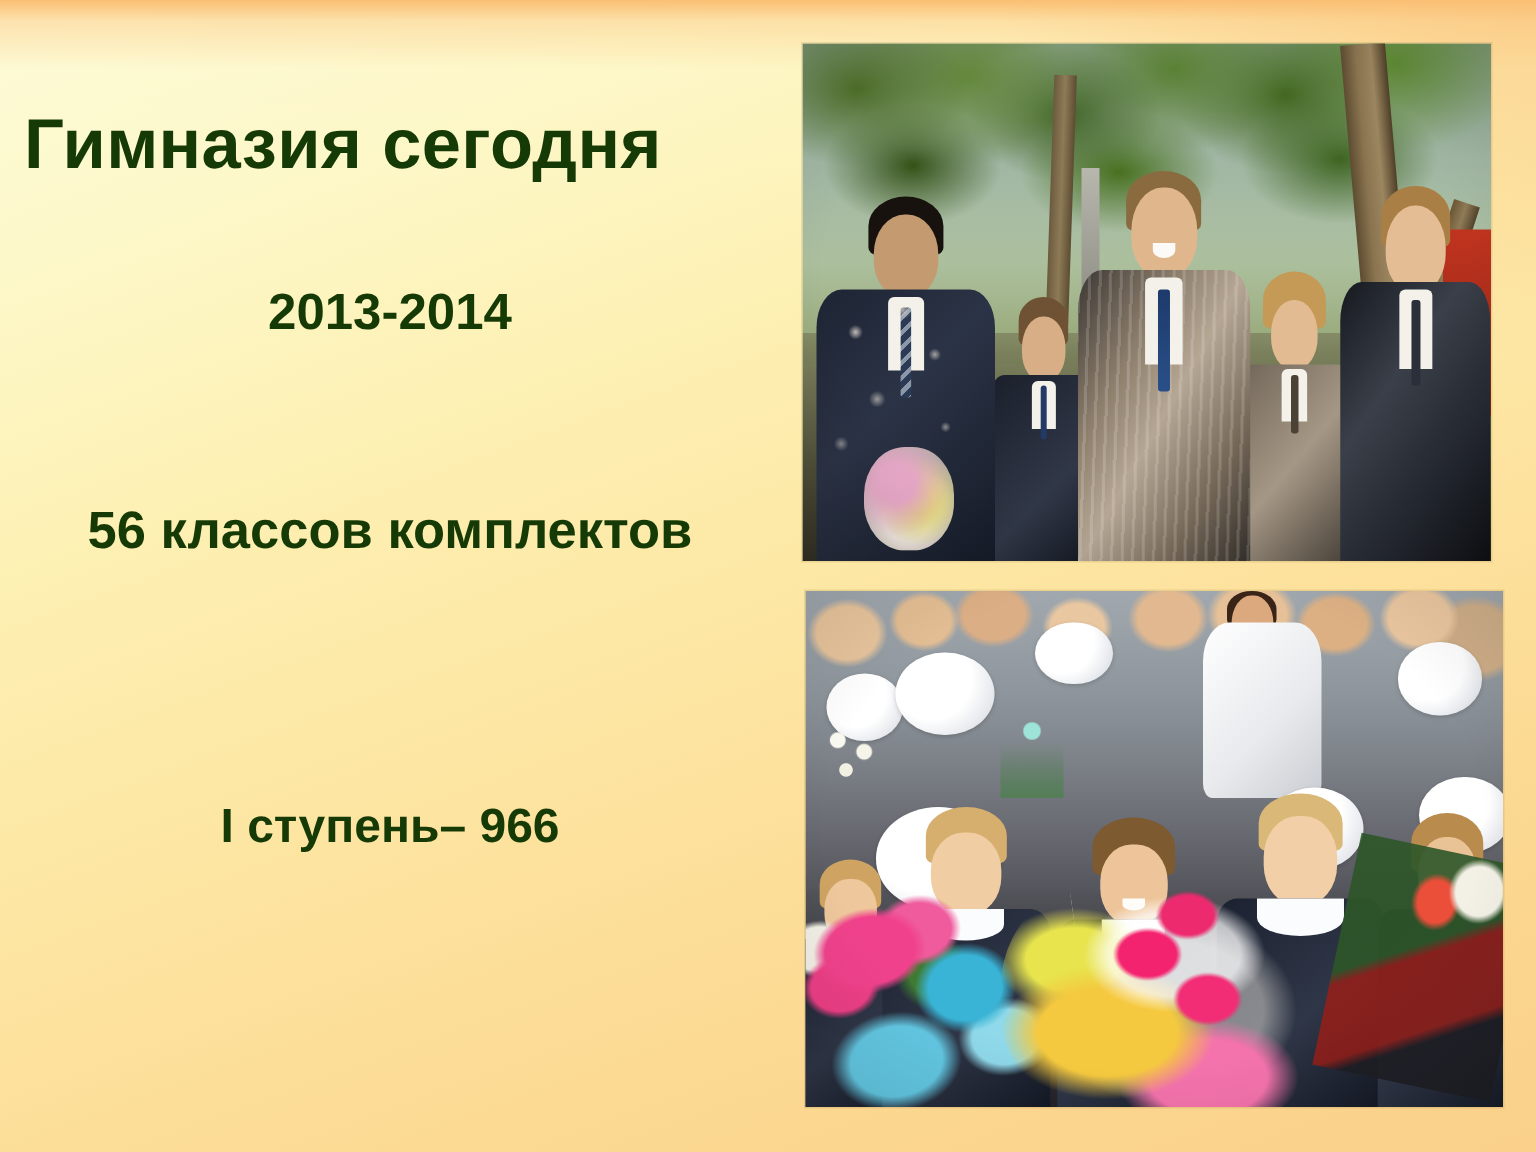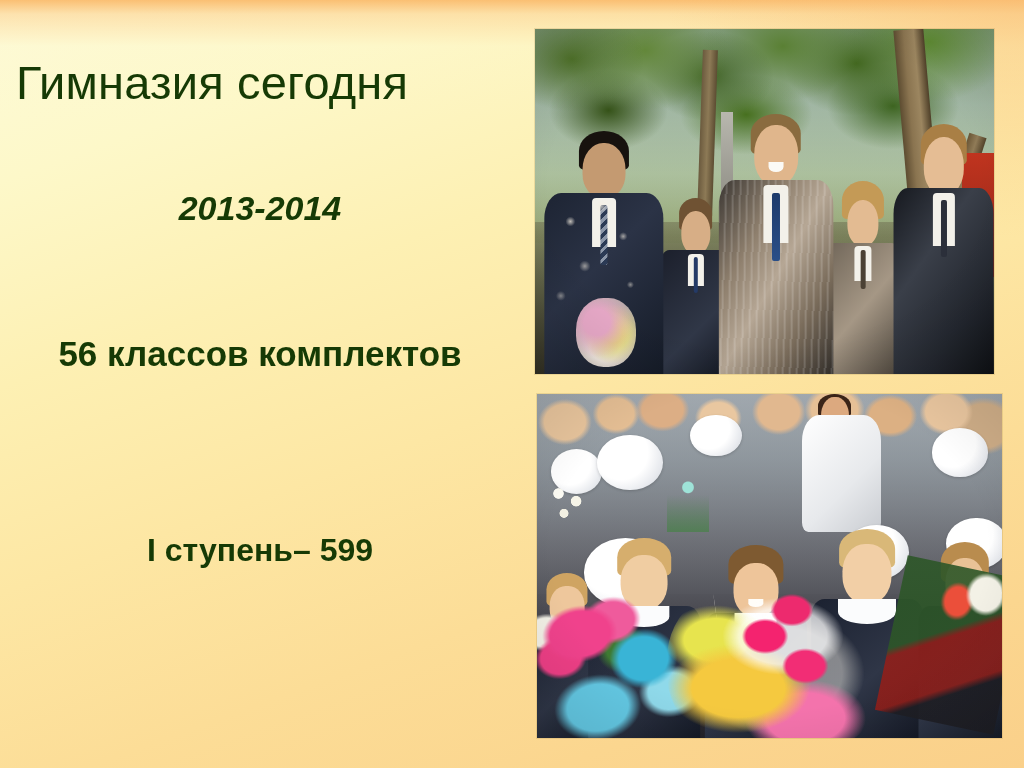--- a/index.html
+++ b/index.html
@@ -41,35 +41,34 @@
 
   
   .text-col {
     position:absolute;
     left:0; top:0;
     width:520px; height:768px;
     z-index:3;
   }
   .slide-title {
     position:absolute;
-    left:16px; top:55px;
+    left:16px; top:68px;
     width:490px;
     font-size:47px;
-    font-weight:400;
+    font-weight:700;
     color:#163a05;
     letter-spacing:0.2px;
     white-space:nowrap;
   }
   .year-block {
     position:absolute;
     left:0; top:186px;
     width:520px;
     text-align:center;
     color:#163a05;
-    font-style:italic;
     font-weight:bold;
     font-size:34px;
     line-height:1.30;
   }
   .stat-line {
     position:absolute;
     left:0;
     width:520px;
     text-align:center;
     color:#163a05;
@@ -380,21 +379,21 @@
     <div class="slide-title">Гимназия сегодня</div>
 
     <div class="year-block">
       <div>2013-2014</div>
     </div>
 
     <div class="stat-line stat-classes">56 классов комплектов</div>
 
 
     <div class="stages">
-      <div>I ступень– 599</div>
+      <div>I ступень– 966</div>
     </div>
   </div>
 
   <div class="photo" id="photo-teens">
     <div class="photo-inner">
       <div class="ly p1-sky"></div>
       <div class="ly p1-canopy"></div>
       <div class="ly p1-trunkA"></div>
       <div class="ly p1-monument"></div>
       <div class="ly p1-trunkB"></div>

